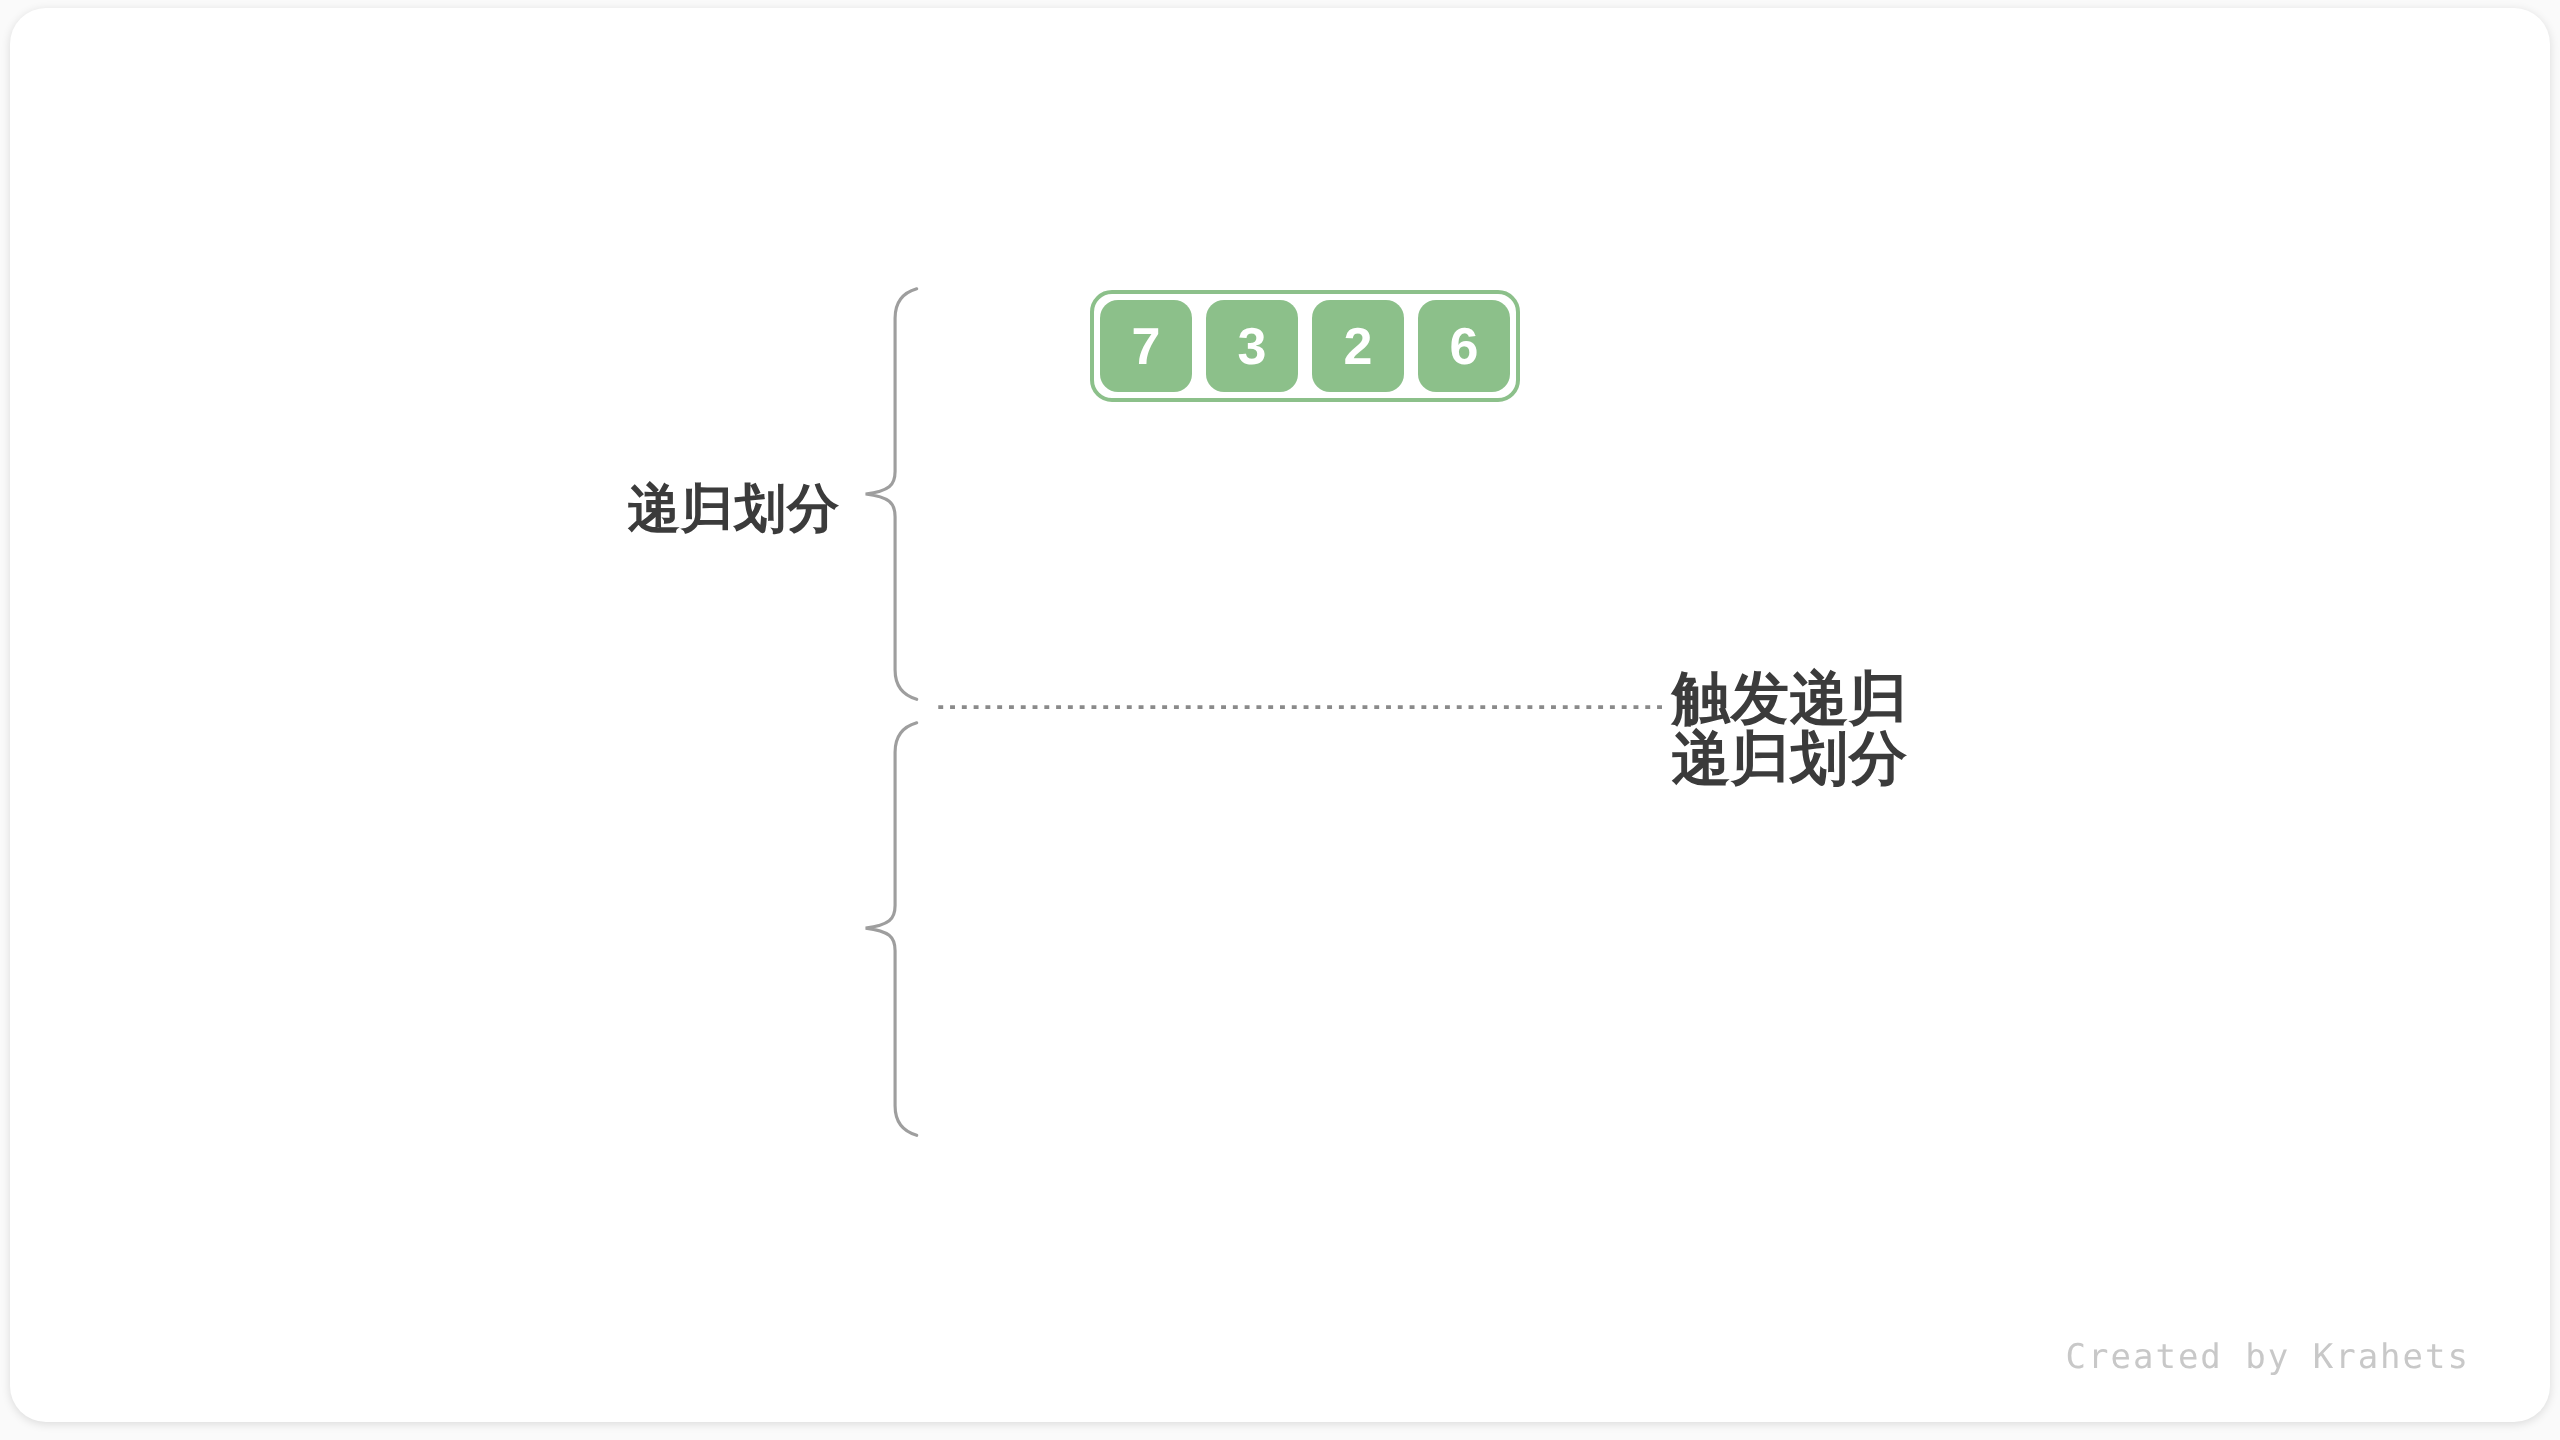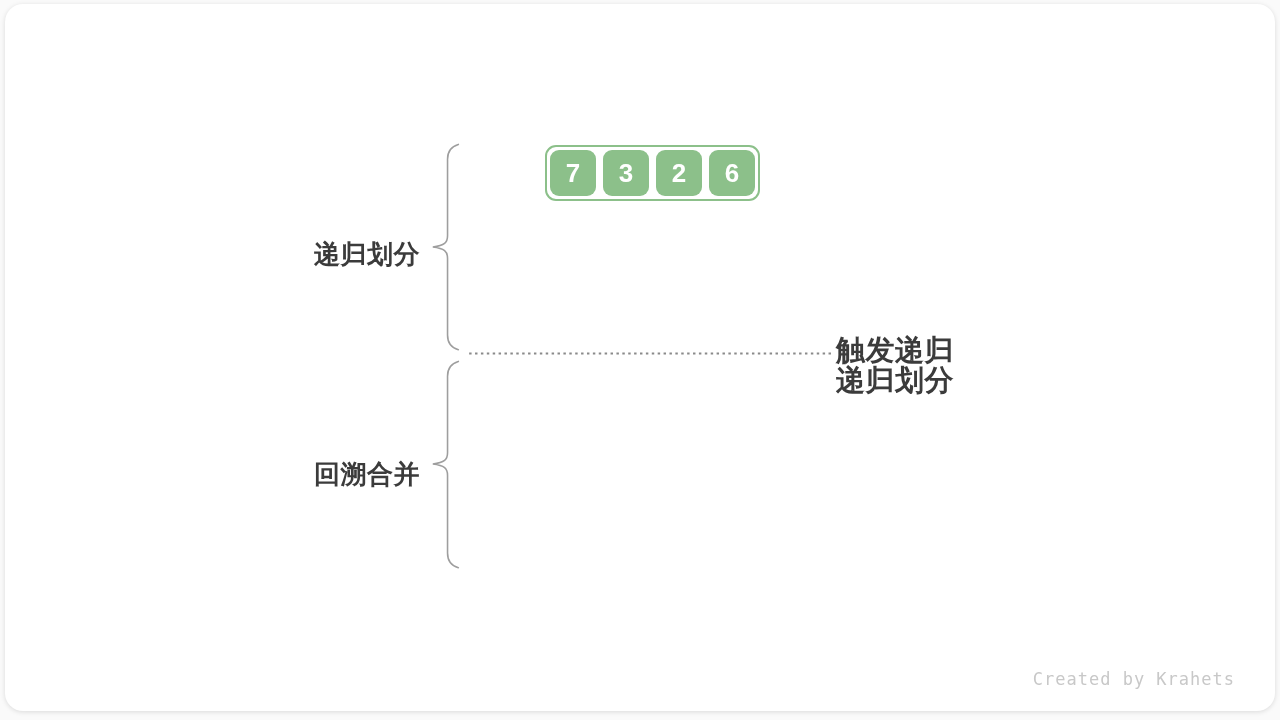--- a/index.html
+++ b/index.html
@@ -122,21 +122,20 @@
 
     <div class="array">
       <div class="cell">7</div>
       <div class="cell">3</div>
       <div class="cell">2</div>
       <div class="cell">6</div>
     </div>
 
     <div class="side-label label-divide">递归划分</div>
 
-    <div class="side-label label-merge">回溯合并</div>
 
     <div class="termination">
       <div>触发递归</div>
       <div>递归划分</div>
     </div>
 
     <div class="credit">Created by Krahets</div>
 
   </div>
 </div>

